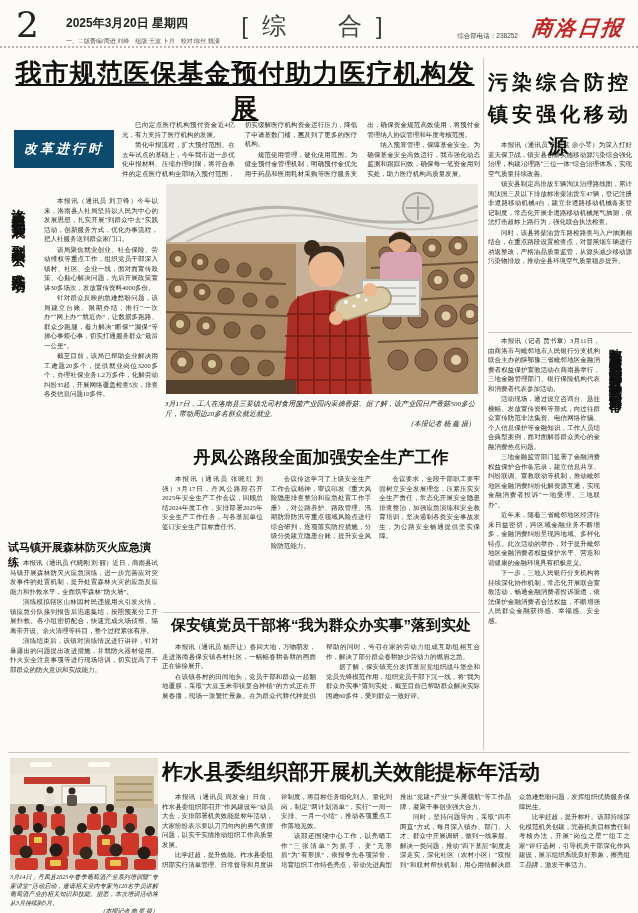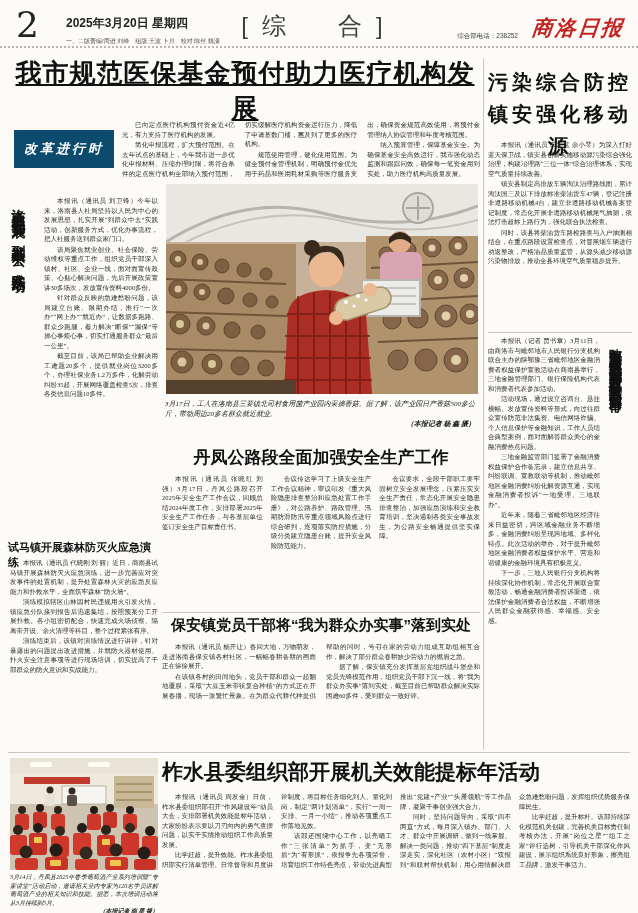--- a/index.html
+++ b/index.html
@@ -41,21 +41,21 @@
   .zhenan-body{position:absolute;left:488px;top:140px;width:144px;height:188px;}
   
   .vtitle{writing-mode:vertical-rl;text-orientation:upright;font-family:"Liberation Sans",sans-serif;
           font-weight:900;color:#111;}
   .luonan-title{position:absolute;left:10px;top:198px;height:336px;font-size:14px;letter-spacing:2px;}
   .luonan-body{position:absolute;left:44px;top:196px;width:114px;height:336px;}
   
   .photo1{position:absolute;left:166px;top:184px;width:312px;height:210px;}
   .caption1{position:absolute;left:165px;top:399px;width:310px;font-size:7px;line-height:10px;
             font-style:italic;color:#222;text-align:justify;}
-  .caption1 .credit, .caption2 .credit{display:block;text-align:right;font-weight:bold;}
+  .caption1 .credit, .caption2 .credit{display:block;text-align:right;font-weight:normal;}
   .photo2{position:absolute;left:10px;top:758px;width:148px;height:112px;}
   .caption2{position:absolute;left:10px;top:873px;width:148px;font-size:6px;line-height:8.5px;
             font-style:italic;color:#222;text-align:justify;}
   
   .danfeng-title{position:absolute;left:162px;top:446px;width:318px;text-align:center;font-size:17px;}
   .danfeng-body{position:absolute;left:162px;top:474px;width:318px;height:136px;
                 column-count:3;column-gap:8px;}
   
   .shima-title{position:absolute;left:8px;top:540px;width:152px;font-size:11px;}
   .shima-body{position:absolute;left:10px;top:558px;width:148px;height:190px;}

